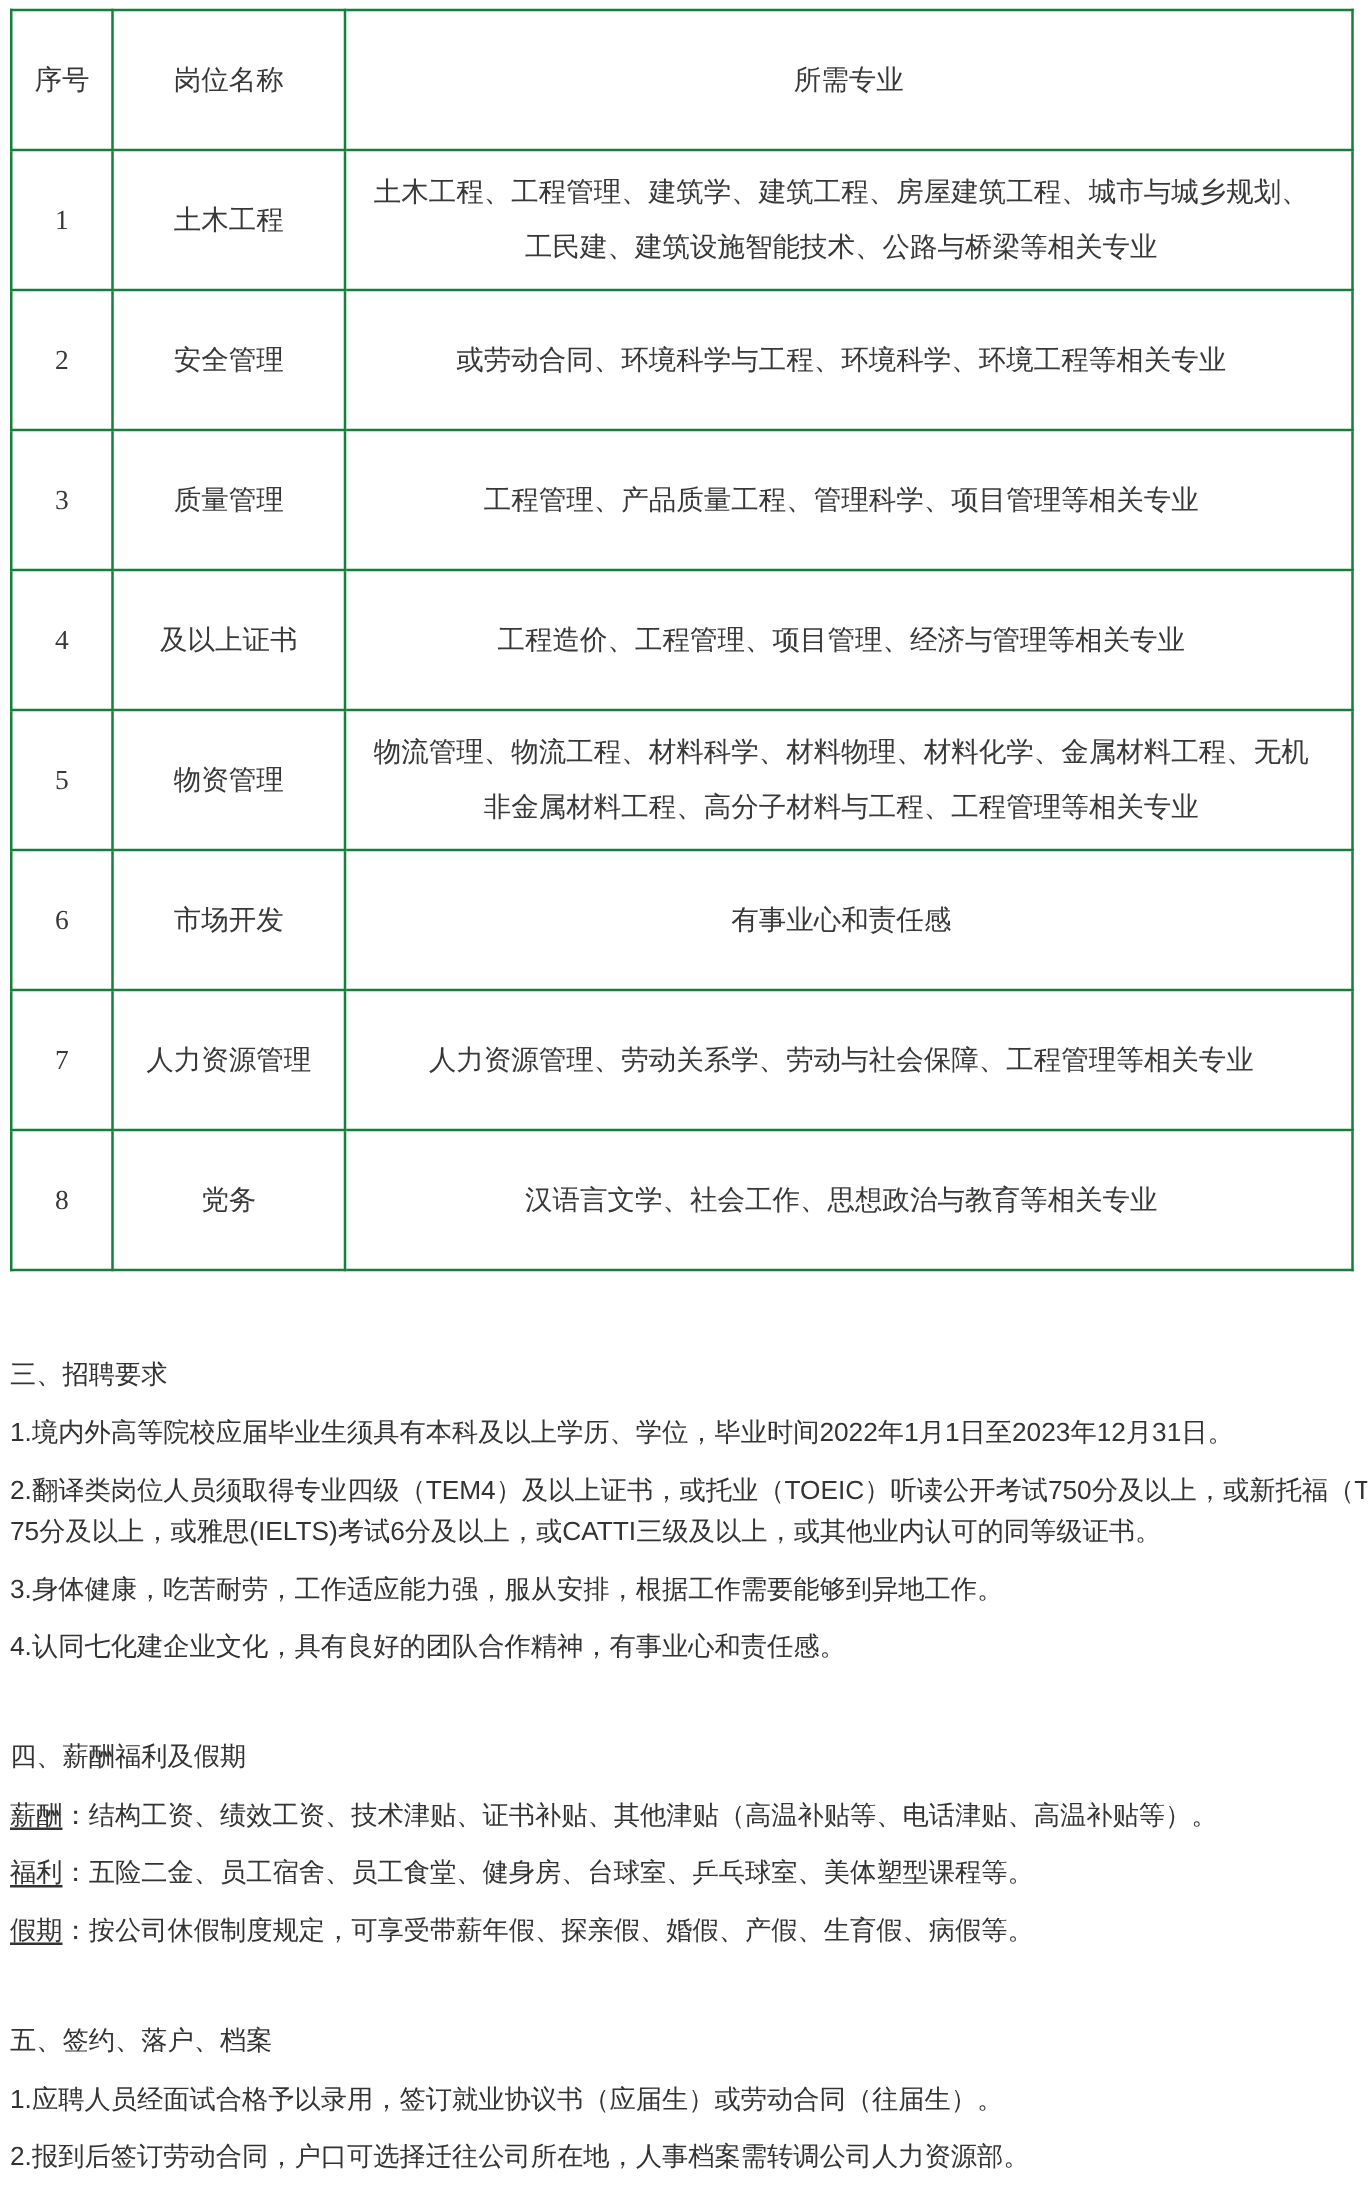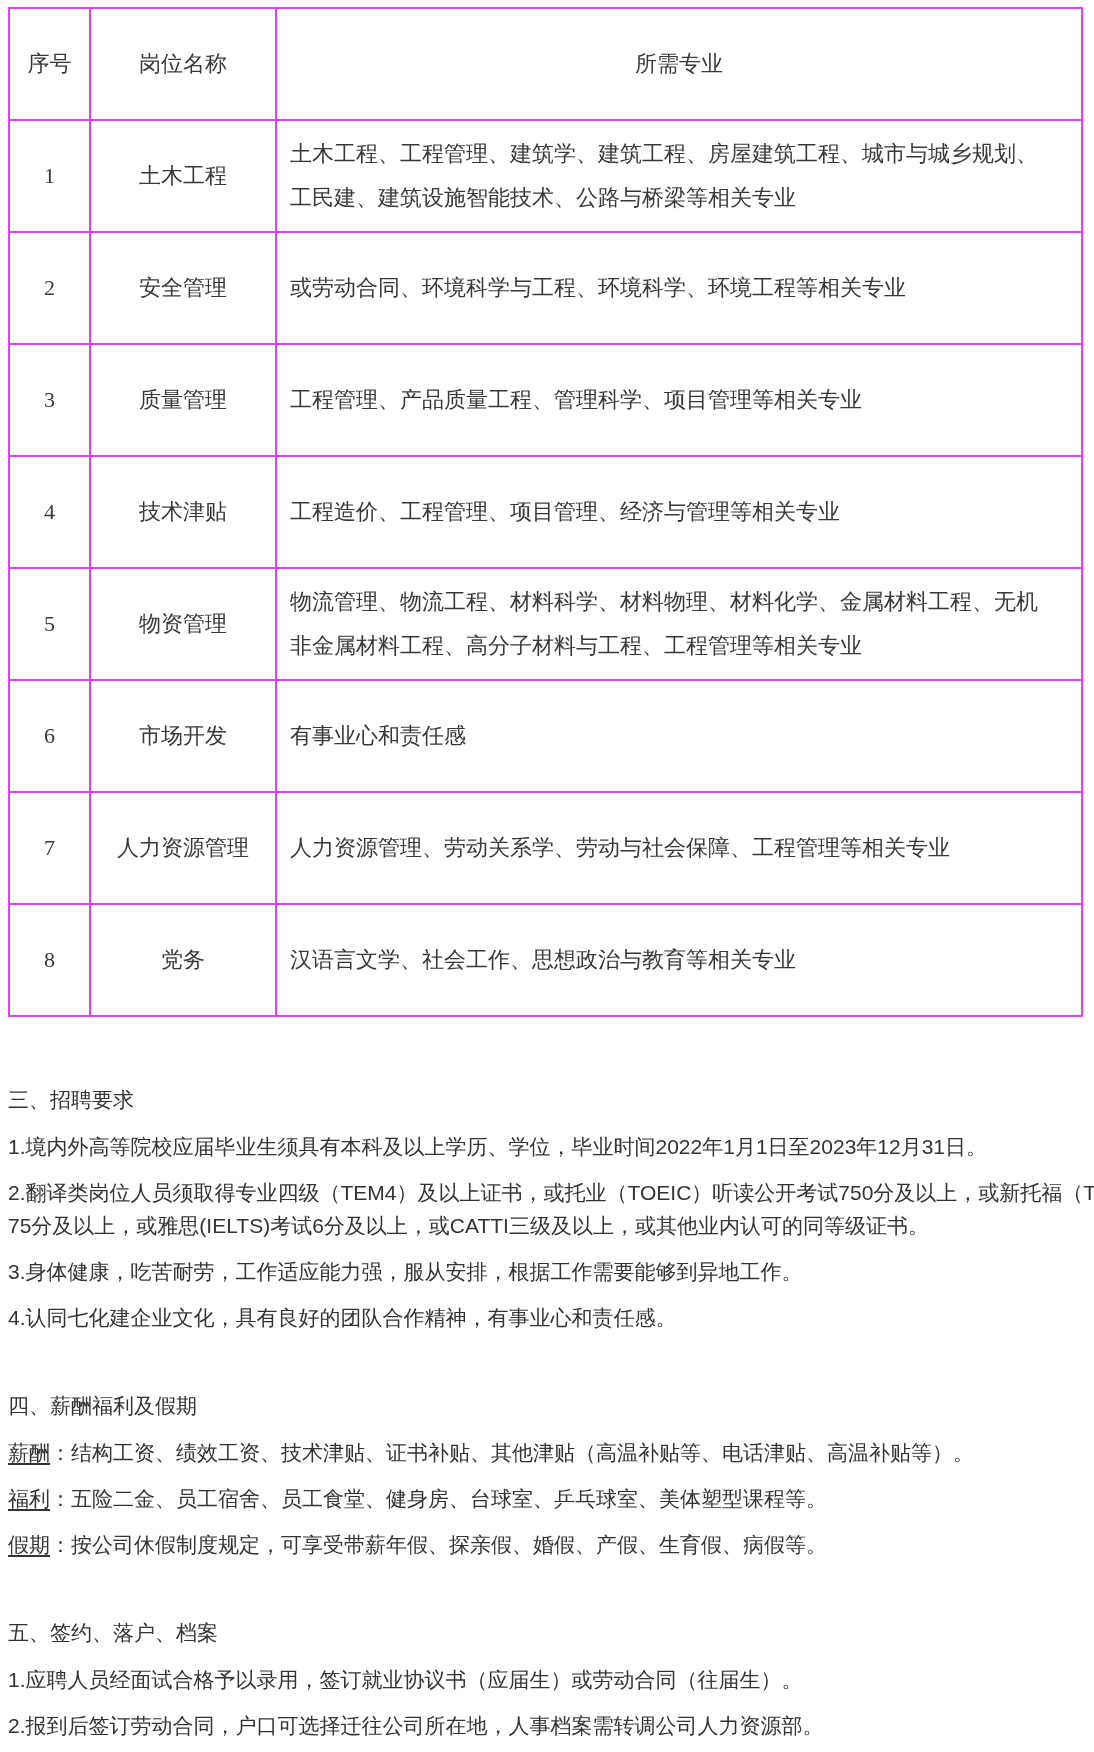--- a/index.html
+++ b/index.html
@@ -24,33 +24,33 @@
     top: 7px;
   }
   table.jobs {
     border-collapse: collapse;
     table-layout: fixed;
     width: 1073px;
     font-family: "Liberation Serif", "DejaVu Serif", serif;
     color: #383838;
   }
   table.jobs td {
-    border: 2px solid #d946ef;
+    border: 2px solid #15803d;
     font-size: 22px;
     vertical-align: middle;
     background: #ffffff;
   }
   table.jobs tr {
     height: 112px;
   }
   td.c-no, td.c-pos {
     text-align: center;
   }
   td.c-major {
-    text-align: left;
+    text-align: center;
     padding: 6px 25px 6px 13px;
     line-height: 44px;
   }
   td.c-head {
     text-align: center;
   }
 
   
   .article {
     position: absolute;
@@ -107,21 +107,21 @@
           <td class="c-pos">安全管理</td>
           <td class="c-major">或劳动合同、环境科学与工程、环境科学、环境工程等相关专业</td>
         </tr>
         <tr>
           <td class="c-no">3</td>
           <td class="c-pos">质量管理</td>
           <td class="c-major">工程管理、产品质量工程、管理科学、项目管理等相关专业</td>
         </tr>
         <tr>
           <td class="c-no">4</td>
-          <td class="c-pos">技术津贴</td>
+          <td class="c-pos">及以上证书</td>
           <td class="c-major">工程造价、工程管理、项目管理、经济与管理等相关专业</td>
         </tr>
         <tr>
           <td class="c-no">5</td>
           <td class="c-pos">物资管理</td>
           <td class="c-major">物流管理、物流工程、材料科学、材料物理、材料化学、金属材料工程、无机非金属材料工程、高分子材料与工程、工程管理等相关专业</td>
         </tr>
         <tr>
           <td class="c-no">6</td>
           <td class="c-pos">市场开发</td>

